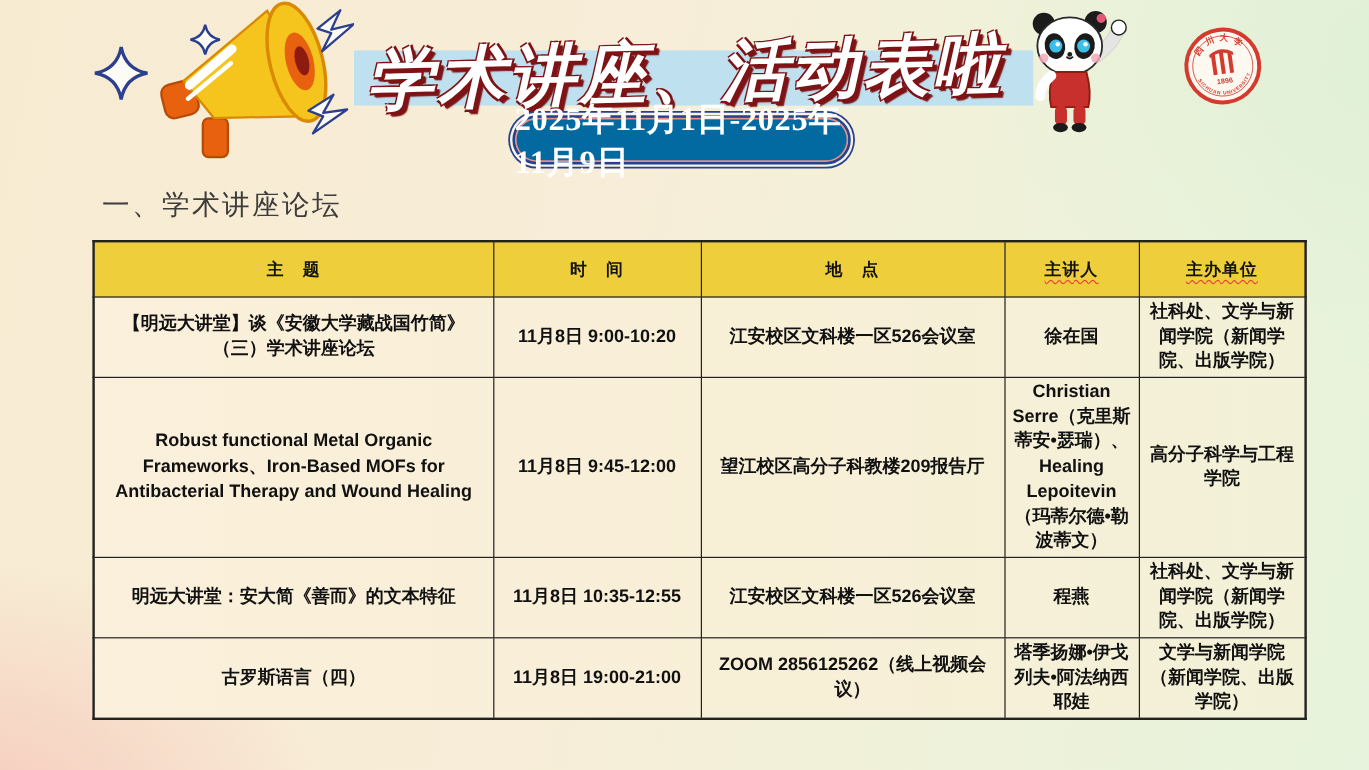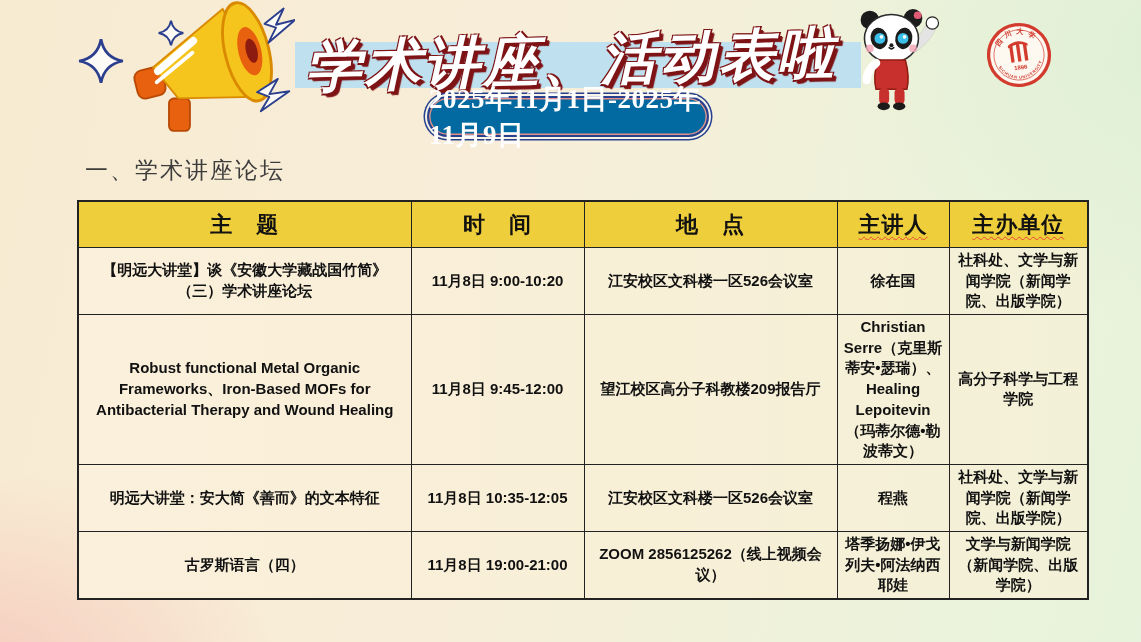--- a/index.html
+++ b/index.html
@@ -43,21 +43,21 @@
   table.sched{
     border-collapse:collapse;table-layout:fixed;width:1010px;
     background:linear-gradient(90deg,#FBF0DB 0%,#F8EFD7 58%,#F2F1D7 100%);
     border:2px solid #222;
   }
   table.sched th, table.sched td{
     border:1.2px solid #222;text-align:center;vertical-align:middle;
     padding:2px 6px;color:#111;word-break:break-word;
   }
   table.sched thead th{
-    background:#EFCE3B;font-size:22px;font-weight:bold;height:41px;letter-spacing:1px;
+    background:#EFCE3B;font-size:14px;font-weight:bold;height:41px;letter-spacing:1px;
   }
   table.sched td{font-size:15px;font-weight:bold;line-height:1.38;}
   td.c-speaker{font-size:14.5px;line-height:1.3;padding:2px 3px;margin-top:18px;}
   tr.r1{height:64px} tr.r2{height:101px} tr.r3{height:62px} tr.r4{height:62px} tr.r5{height:61px}
   .squiggle{text-decoration:underline;text-decoration-style:wavy;text-decoration-color:#E8443A;text-decoration-thickness:1px;text-underline-offset:4px;}
 </style>
 </head>
 <body>
 
 <div class="banner-strip"></div>
@@ -175,21 +175,21 @@
       </tr>
       <tr class="r2">
         <td class="c-topic">Robust functional Metal Organic Frameworks、Iron-Based MOFs for Antibacterial Therapy and Wound Healing</td>
         <td class="c-time">11月8日 9:45-12:00</td>
         <td class="c-loc">望江校区高分子科教楼209报告厅</td>
         <td class="c-speaker">Christian Serre（克里斯蒂安•瑟瑞）、Healing Lepoitevin（玛蒂尔德•勒波蒂文）</td>
         <td class="c-org">高分子科学与工程学院</td>
       </tr>
       <tr class="r3">
         <td class="c-topic">明远大讲堂：安大简《善而》的文本特征</td>
-        <td class="c-time">11月8日 10:35-12:05</td>
+        <td class="c-time">11月8日 10:35-12:55</td>
         <td class="c-loc">江安校区文科楼一区526会议室</td>
         <td class="c-speaker">程燕</td>
         <td class="c-org">社科处、文学与新闻学院（新闻学院、出版学院）</td>
       </tr>
       <tr class="r5">
         <td class="c-topic">古罗斯语言（四）</td>
         <td class="c-time">11月8日 19:00-21:00</td>
         <td class="c-loc">ZOOM 2856125262（线上视频会议）</td>
         <td class="c-speaker">塔季扬娜•伊戈列夫•阿法纳西耶娃</td>
         <td class="c-org">文学与新闻学院（新闻学院、出版学院）</td>

